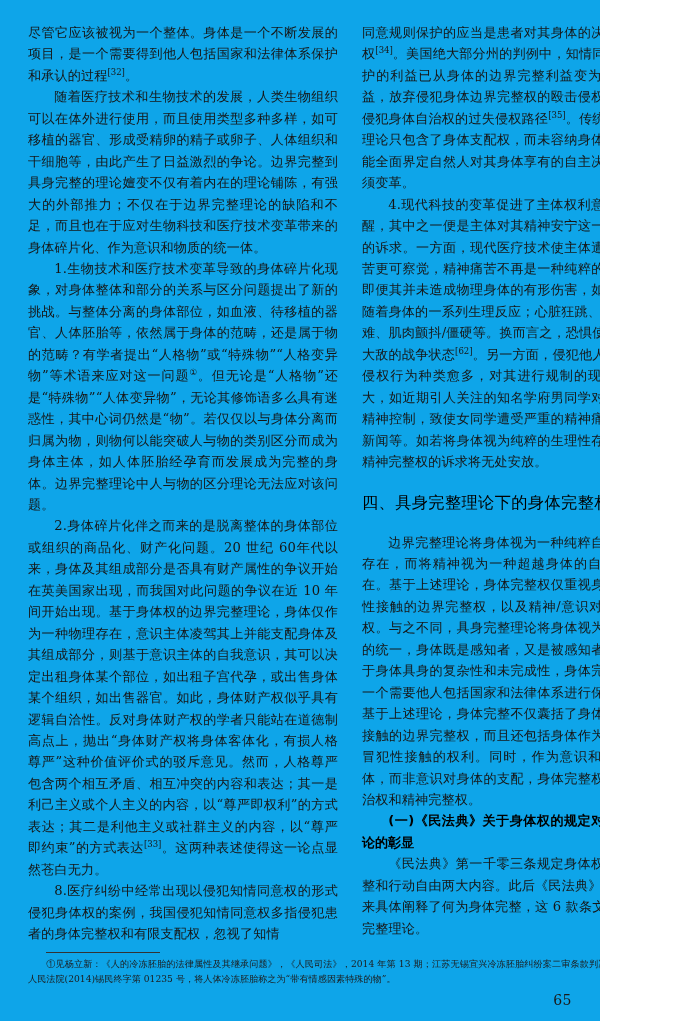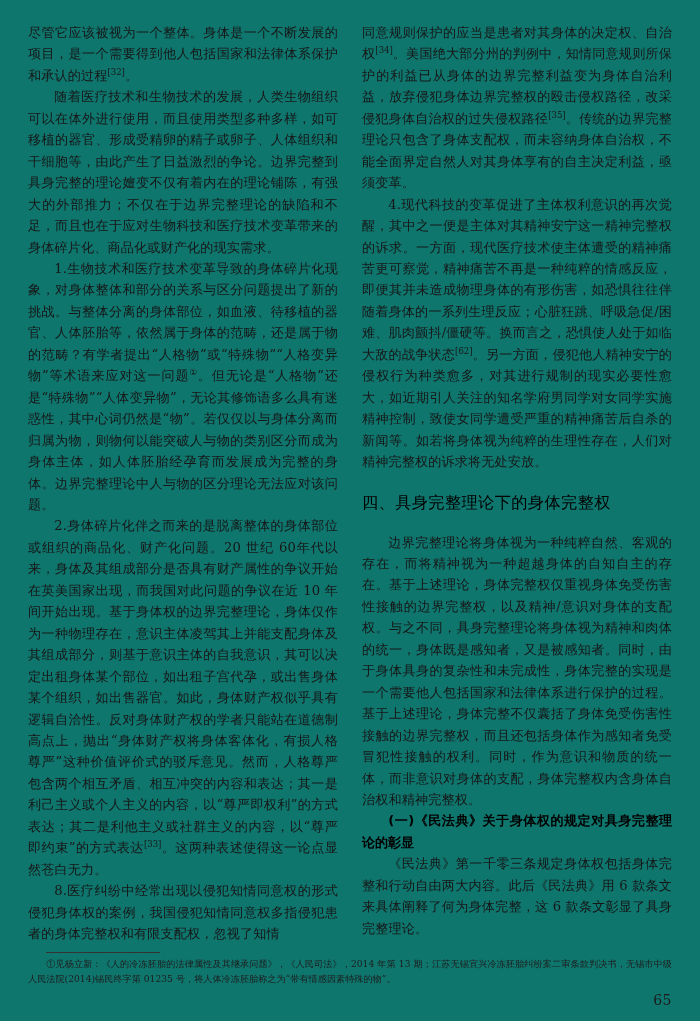--- a/index.html
+++ b/index.html
@@ -6,23 +6,23 @@
     margin: 0;
     padding: 0;
     background: #ffffff;
   }
   body {
     font-family: "DejaVu Serif", "Liberation Serif", serif;
     color: #1a1a1a;
   }
   #page {
     position: relative;
-    width: 700px;
+    width: 600px;
     height: 1021px;
-    background: #0f766e;
+    background: #0ea5e9;
     overflow: hidden;
     box-sizing: border-box;
   }
   .columns {
     position: absolute;
     top: 22px;
     left: 0;
     width: 700px;
     height: 928px;
     display: flex;
@@ -115,21 +115,21 @@
 
 <div id="page">
 
   <div class="columns">
 
     <div class="col col-left">
 
       <p class="body noindent"><span>尽管它应该被视为一个整体。身体是一个不断发展的项目，是一个需要得到他人包括国家和法律体系保护和承认的过程</span><sup class="fn">[32]</sup><span>。</span></p>
 
 
-      <p class="body">随着医疗技术和生物技术的发展，人类生物组织可以在体外进行使用，而且使用类型多种多样，如可移植的器官、形成受精卵的精子或卵子、人体组织和干细胞等，由此产生了日益激烈的争论。边界完整到具身完整的理论嬗变不仅有着内在的理论铺陈，有强大的外部推力；不仅在于边界完整理论的缺陷和不足，而且也在于应对生物科技和医疗技术变革带来的身体碎片化、商品化或财产化的现实需求。</p>
+      <p class="body">随着医疗技术和生物技术的发展，人类生物组织可以在体外进行使用，而且使用类型多种多样，如可移植的器官、形成受精卵的精子或卵子、人体组织和干细胞等，由此产生了日益激烈的争论。边界完整到具身完整的理论嬗变不仅有着内在的理论铺陈，有强大的外部推力；不仅在于边界完整理论的缺陷和不足，而且也在于应对生物科技和医疗技术变革带来的身体碎片化、作为意识和物质的统一体。</p>
 
       <p class="body"><span>1.生物技术和医疗技术变革导致的身体碎片化现象，对身体整体和部分的关系与区分问题提出了新的挑战。与整体分离的身体部位，如血液、待移植的器官、人体胚胎等，依然属于身体的范畴，还是属于物的范畴？有学者提出“人格物”或“特殊物”“人格变异物”等术语来应对这一问题</span><sup class="fn">①</sup><span>。但无论是“人格物”还是“特殊物”“人体变异物”，无论其修饰语多么具有迷惑性，其中心词仍然是“物”。若仅仅以与身体分离而归属为物，则物何以能突破人与物的类别区分而成为身体主体，如人体胚胎经孕育而发展成为完整的身体。边界完整理论中人与物的区分理论无法应对该问题。</span></p>
 
       <p class="body"><span>2.身体碎片化伴之而来的是脱离整体的身体部位或组织的商品化、财产化问题。20 世纪 60年代以来，身体及其组成部分是否具有财产属性的争议开始在英美国家出现，而我国对此问题的争议在近 10 年间开始出现。基于身体权的边界完整理论，身体仅作为一种物理存在，意识主体凌驾其上并能支配身体及其组成部分，则基于意识主体的自我意识，其可以决定出租身体某个部位，如出租子宫代孕，或出售身体某个组织，如出售器官。如此，身体财产权似乎具有逻辑自洽性。反对身体财产权的学者只能站在道德制高点上，抛出“身体财产权将身体客体化，有损人格尊严”这种价值评价式的驳斥意见。然而，人格尊严包含两个相互矛盾、相互冲突的内容和表达；其一是利己主义或个人主义的内容，以“尊严即权利”的方式表达；其二是利他主义或社群主义的内容，以“尊严即约束”的方式表达</span><sup class="fn">[33]</sup><span>。这两种表述使得这一论点显然苍白无力。</span></p>
 
       <p class="body">8.医疗纠纷中经常出现以侵犯知情同意权的形式侵犯身体权的案例，我国侵犯知情同意权多指侵犯患者的身体完整权和有限支配权，忽视了知情</p>
 
     </div>
 
     <div class="col col-right">

